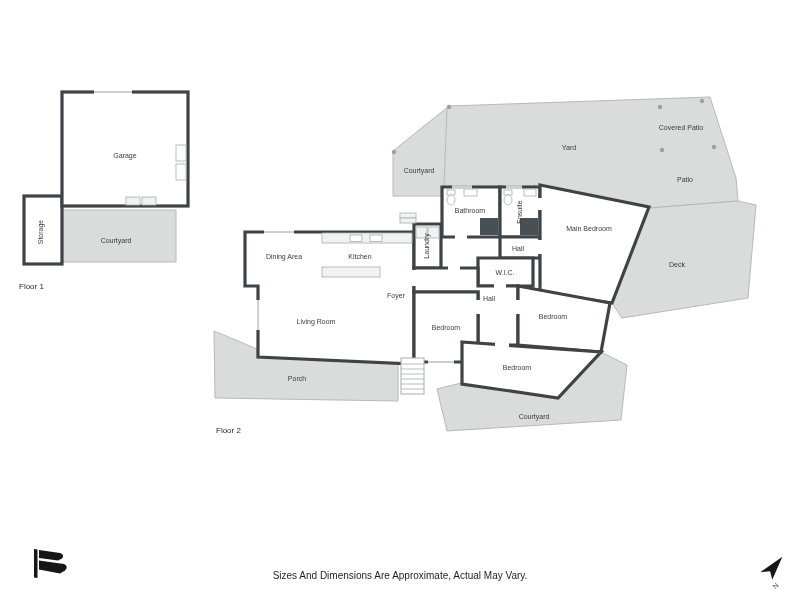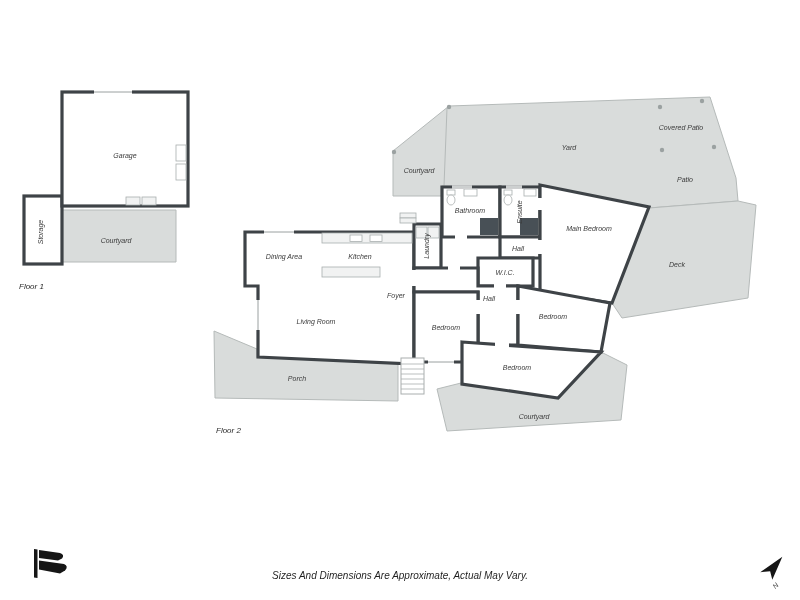--- a/index.html
+++ b/index.html
@@ -1,17 +1,17 @@
 <!DOCTYPE html>
 <html><head>
 <meta charset="utf-8">
 <style>
   * { margin:0; padding:0; box-sizing:border-box; }
   html,body { width:800px; height:600px; background:#ffffff; overflow:hidden; }
-  .canvas { position:relative; width:758px; height:600px; font-family:"Liberation Sans", sans-serif;font-style:italic; }
+  .canvas { position:relative; width:758px; height:600px; font-family:"Liberation Sans", sans-serif; }
   svg text { font-family:"Liberation Sans", sans-serif; }
   .room { fill:#ffffff; stroke:#3e4347; stroke-width:3.2; stroke-linejoin:miter; }
   .outdoor { fill:#d9dcdb; stroke:#b5bab9; stroke-width:1; }
   .divider { stroke:#b5bab9; stroke-width:1; fill:none; }
   .lbl { font-size:7px; fill:#3a3a3a; }
   .lbl-floor { font-size:8px; fill:#2b2b2b; }
   .disclaimer { font-size:10px; fill:#1f1f1f; }
   .fixture { fill:#f1f2f2; stroke:#a9aeae; stroke-width:0.8; }
   .fixture-white { fill:#ffffff; stroke:#a9aeae; stroke-width:0.8; }
   .fixture-dark { fill:#485056; }

